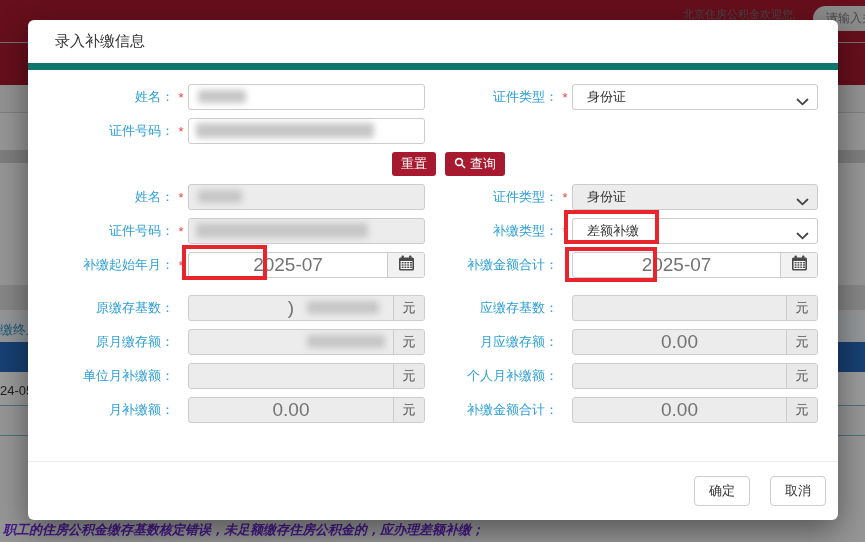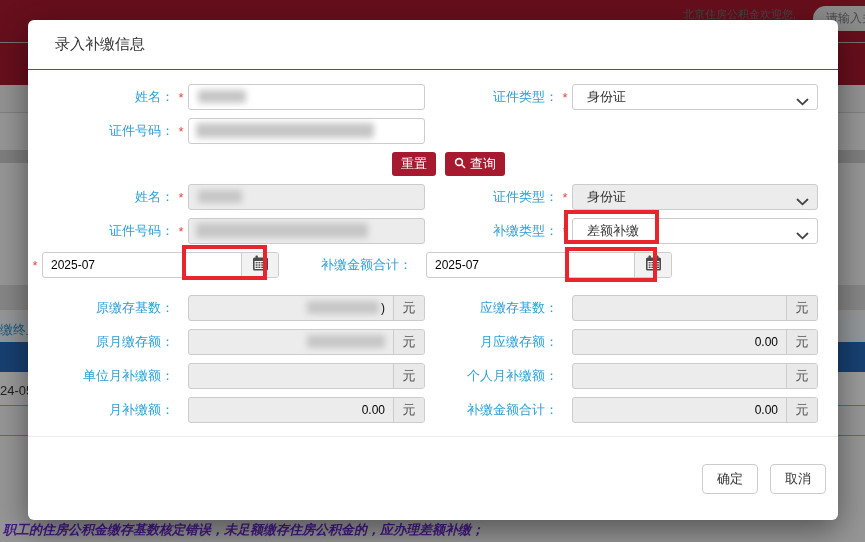--- a/index.html
+++ b/index.html
@@ -24,44 +24,44 @@
   .blue-row { position:absolute; top:342px; height:30px; left:0; right:0; background:#2668b8; }
   .white-row { position:absolute; top:372px; height:33px; left:0; right:0; background:#fbfbfb; border-bottom:1px solid #7fb6cd; }
   .cell-text { position:absolute; top:383px; left:0; font-size:13px; color:#333; white-space:nowrap; }
   .row-line2 { position:absolute; top:435px; left:0; right:0; height:1px; background:#7fb6cd; }
   .notice { position:absolute; top:521px; left:3px; font-size:13px; font-weight:bold; font-style:italic; color:#6d28d9; white-space:nowrap; }
   .overlay { position:absolute; inset:0; background:rgba(0,0,0,0.38); z-index:10; }
 
   
   .modal { position:absolute; left:28px; top:20px; width:810px; height:500px; background:#fff;
     border-radius:6px; box-shadow:0 10px 32px rgba(0,0,0,0.45); z-index:20; }
-  .modal-header { height:50px; border-bottom:1px solid #0f766e; display:flex; align-items:center;
+  .modal-header { height:50px; border-bottom:7px solid #0f766e; display:flex; align-items:center;
     padding-left:27px; box-sizing:border-box; }
   .modal-title { font-size:15px; color:#333; }
   .modal-body { position:absolute; top:50px; left:0; right:0; bottom:65px; }
-  .modal-footer { position:absolute; bottom:0; left:0; right:0; height:84px; border-top:1px solid #ececec;
-    display:flex; align-items:center; justify-content:flex-end; gap:12px; padding-right:12px; box-sizing:border-box; }
+  .modal-footer { position:absolute; bottom:0; left:0; right:0; height:59px; border-top:1px solid #ececec;
+    display:flex; align-items:center; justify-content:flex-end; gap:20px; padding-right:12px; box-sizing:border-box; }
 
   .frow { position:absolute; left:0; width:100%; height:26px; display:flex; align-items:center; }
   .lbl { font-size:13px; color:#2b9fd6; text-align:right; white-space:nowrap; }
   .lbl-l { width:146px; }
   .lbl-r { width:133px; }
   .star-box { width:14px; text-align:center; color:#e64545; font-size:13px; }
   .fl-input { width:237px; position:relative; }
   .fr-input { width:246px; position:relative; }
 
   input.txt { width:100%; height:26px; box-sizing:border-box; border:1px solid #ccc; border-radius:3px;
     font-size:13px; padding:0 8px; color:#333; font-family:inherit; background:#fff; outline:none; }
   input.txt:disabled, .gray { background:#ececec !important; color:#555; }
   input.amt { text-align:right; }
 
   .igroup { display:flex; width:100%; height:26px; border:1px solid #ccc; border-radius:3px;
     box-sizing:border-box; overflow:hidden; background:#fff; }
-  .igroup input { border:none; flex:1; height:24px; font-size:12px; padding:0 8px; color:#000000;
-    font-family:inherit; background:transparent; min-width:0; outline:none; }
+  .igroup input { border:none; flex:1; height:24px; font-size:19px; padding:0 8px; color:#737373;
+    font-family:inherit; background:transparent; min-width:0; outline:none;text-align:center; }
   .igroup.disabled { background:#ececec; }
   .addon-unit { width:30px; background:#e9e9e9; border-left:1px solid #ccc; display:flex;
     align-items:center; justify-content:center; font-size:13px; color:#555; }
   .addon-cal { width:36px; background:#f2f2f2; border-left:1px solid #ccc; display:flex;
     align-items:center; justify-content:center; cursor:pointer; }
 
   .fake-select { position:relative; width:100%; height:26px; border:1px solid #ccc; border-radius:3px;
     box-sizing:border-box; display:flex; align-items:center; padding:0 26px 0 14px; font-size:13px;
     color:#333; background:#fff; }
   .fake-select .chev { position:absolute; right:8px; top:9px; }
@@ -194,20 +194,21 @@
           <span class="chev">
             <svg width="13" height="8" viewBox="0 0 13 8" fill="none" stroke="#444" stroke-width="1.8" stroke-linecap="round">
                 <polyline points="1.5,1.5 6.5,6.3 11.5,1.5"></polyline>
               </svg>
           </span>
         </span>
       </span>
     </div>
 
     <div class="frow r5">
+      <span class="lbl lbl-l">补缴起始年月：</span>
       <span class="star-box">*</span>
       <span class="fl-input">
         <span class="igroup">
           <input value="2025-07" style="">
           <span class="addon-cal">
             <span>
               <svg width="17" height="16" viewBox="0 0 17 16">
                   <rect x="1" y="2.5" width="15" height="13" rx="1.5" fill="#4a4a4a"></rect>
                   <rect x="3.6" y="0.6" width="2.2" height="3.6" rx="0.7" fill="#4a4a4a"></rect>
                   <rect x="11.2" y="0.6" width="2.2" height="3.6" rx="0.7" fill="#4a4a4a"></rect>

